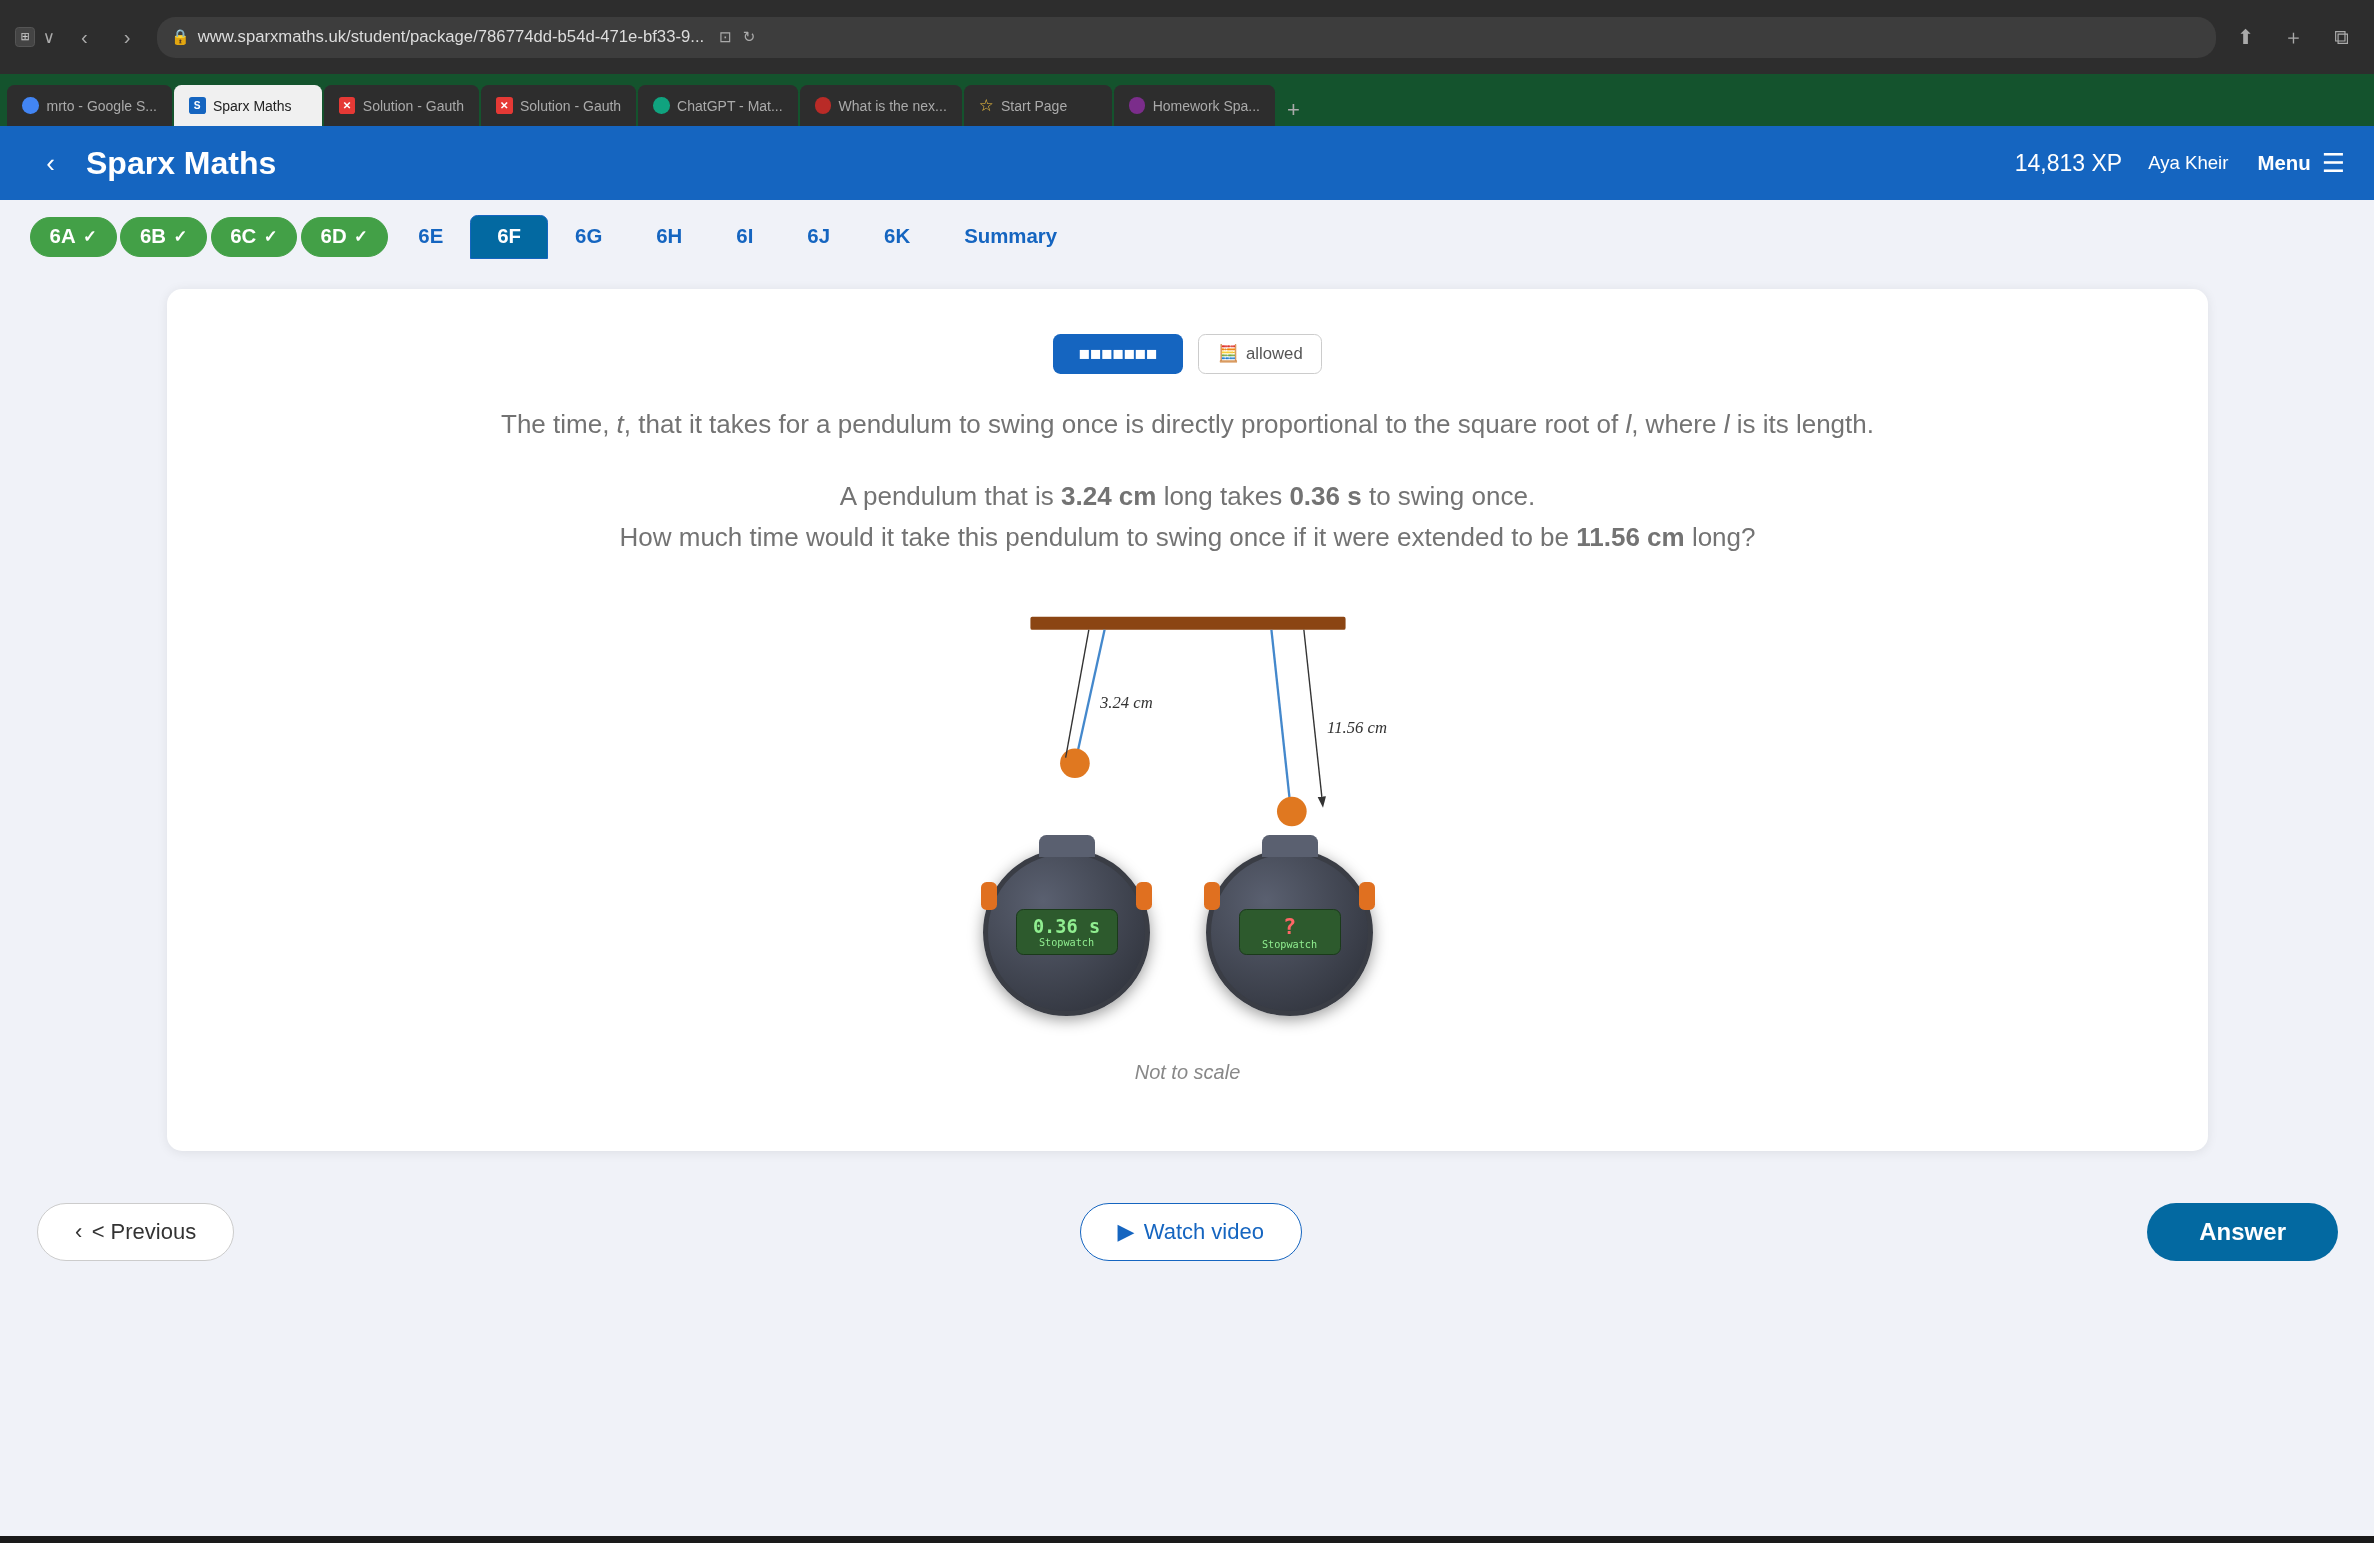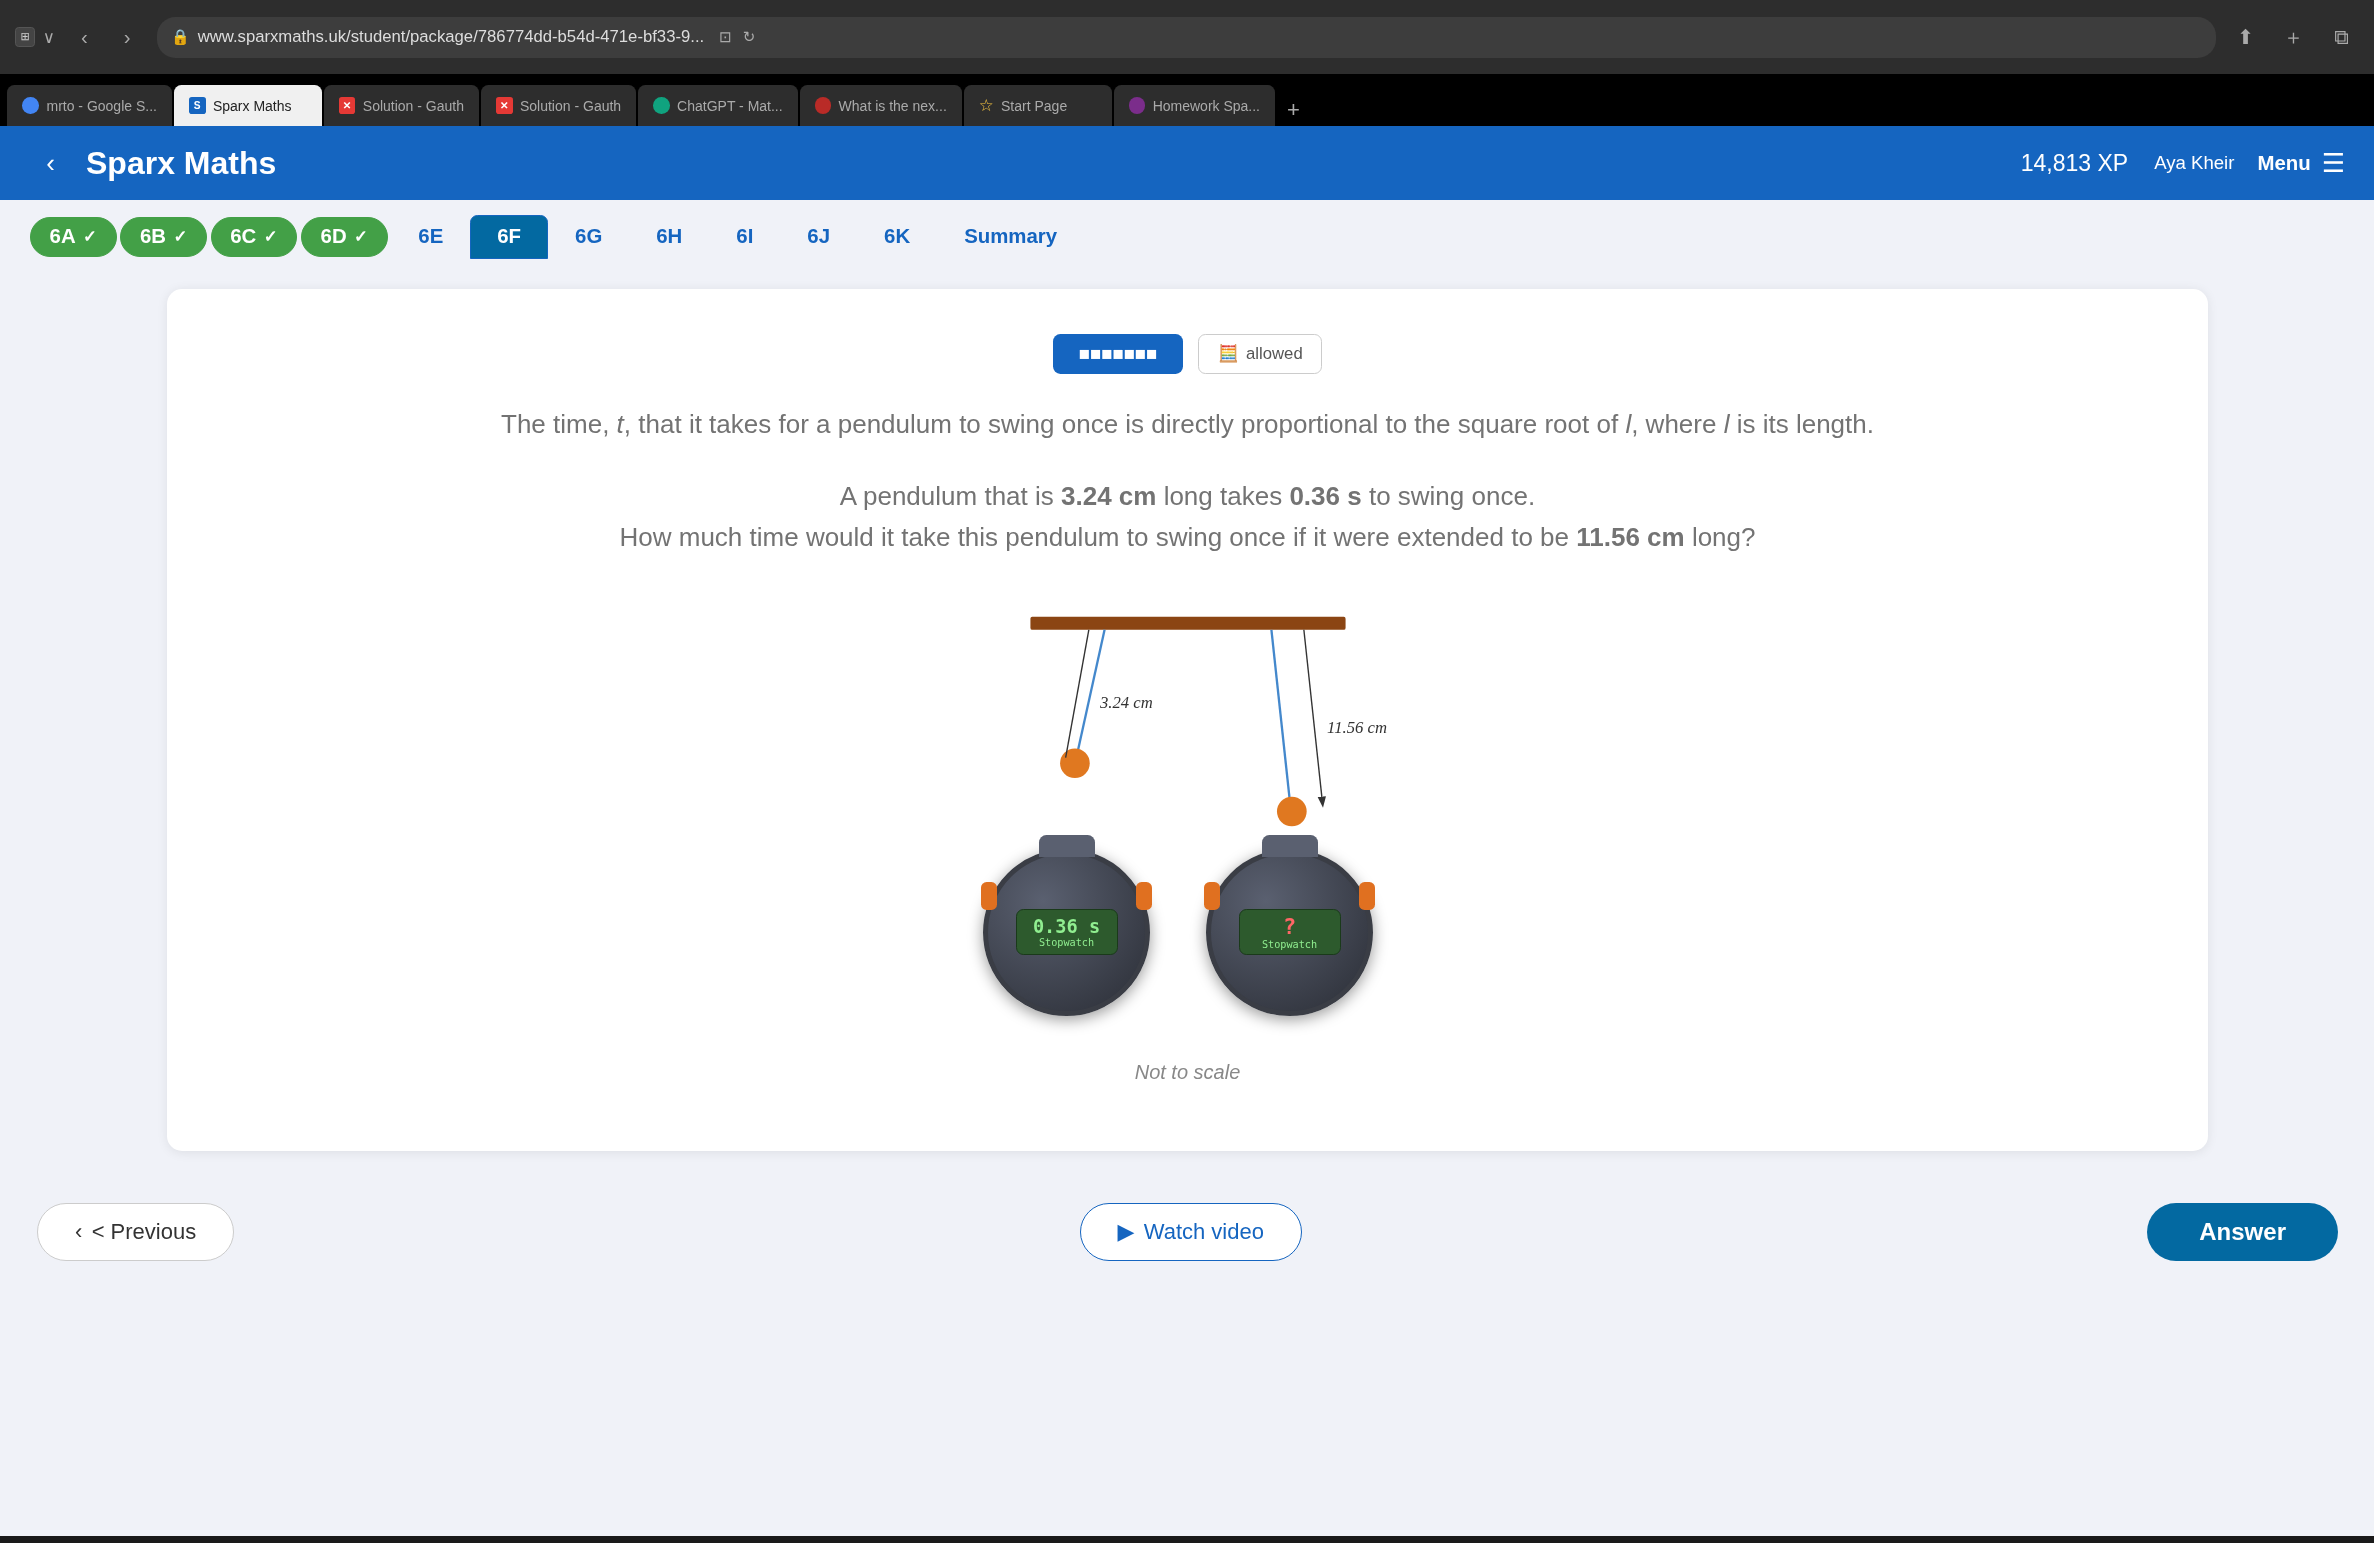--- a/index.html
+++ b/index.html
@@ -10,41 +10,41 @@
     .window-controls { display: flex; gap: 7.4px; align-items: center; }
     .window-btn { width: 20.4px; height: 20.4px; border-radius: 3.7px; border: 0.9px solid #555; background: #444; display: flex; align-items: center; justify-content: center; color: #ccc; font-size: 11px; }
     .nav-buttons { display: flex; gap: 5.6px; }
     .nav-btn { width: 37px; height: 37px; border-radius: 50%; background: transparent; border: none; color: #aaa; font-size: 20.4px; cursor: pointer; display: flex; align-items: center; justify-content: center; }
     .address-bar { flex: 1; background: #3d3d3d; border-radius: 18.6px; height: 41px; display: flex; align-items: center; padding: 0 15px; gap: 7.4px; color: #ddd; font-size: 16.7px; }
     .address-bar .lock-icon { color: #aaa; font-size: 15px; }
     .browser-actions { display: flex; gap: 11px; align-items: center; }
     .browser-action-btn { width: 37px; height: 37px; background: transparent; border: none; color: #aaa; font-size: 20.4px; cursor: pointer; display: flex; align-items: center; justify-content: center; }
 
     
-    .tabs-bar { background: #000000; display: flex; align-items: flex-end; height: 52px; padding: 0 7.4px; gap: 1.9px; overflow: hidden; }
+    .tabs-bar { background: #14532d; display: flex; align-items: flex-end; height: 52px; padding: 0 7.4px; gap: 1.9px; overflow: hidden; }
     .browser-tab { height: 41px; padding: 0 15px; border-radius: 7.4px 7.4px 0 0; display: flex; align-items: center; gap: 7.4px; font-size: 14px; color: #aaa; background: #2d2d2d; min-width: 148px; max-width: 204px; cursor: pointer; white-space: nowrap; overflow: hidden; text-overflow: ellipsis; }
     .browser-tab.active { background: #f0f0f0; color: #222; }
     .tab-favicon { width: 16.7px; height: 16.7px; border-radius: 1.9px; flex-shrink: 0; }
     .tab-favicon.google { background: #4285f4; border-radius: 50%; }
     .tab-favicon.sparx { background: #1565c0; border-radius: 2.8px; display: flex; align-items: center; justify-content: center; color: white; font-size: 10.2px; font-weight: bold; }
     .tab-favicon.solution { background: #e53935; border-radius: 2.8px; display: flex; align-items: center; justify-content: center; color: white; font-size: 10.2px; font-weight: bold; }
     .tab-favicon.chatgpt { background: #10a37f; border-radius: 50%; }
     .tab-favicon.quora { background: #b92b27; border-radius: 50%; }
     .tab-favicon.homework { background: #7b2d8b; border-radius: 50%; }
     .new-tab-btn { width: 33px; height: 33px; background: transparent; border: none; color: #aaa; font-size: 22px; cursor: pointer; display: flex; align-items: center; justify-content: center; }
 
     
     .app-wrapper { background: #f0f2f8; min-height: 1410px; }
 
     
     .app-header { background: #1565c0; height: 74px; display: flex; align-items: center; padding: 0 30px; gap: 15px; }
     .back-btn { color: white; font-size: 26px; cursor: pointer; width: 41px; height: 41px; display: flex; align-items: center; justify-content: center; }
     .app-title { color: white; font-size: 32px; font-weight: 700; flex: 1; }
     .xp-info { color: white; font-size: 23px; margin-right: 15px; }
-    .user-name { color: white; font-size: 18.6px; margin-right: 12px; }
+    .user-name { color: white; font-size: 18.6px; margin-right: 18px; }
     .menu-label { color: white; font-size: 20.4px; font-weight: 600; }
     .menu-icon { color: white; font-size: 26px; }
     .header-right { display: flex; align-items: center; gap: 11px; }
 
     
     .section-tabs { background: #f0f2f8; display: flex; align-items: center; padding: 15px 30px 0; gap: 0; border-bottom: none; }
     .section-tab { padding: 9.3px 26px; border-radius: 7.4px 7.4px 0 0; font-size: 20.4px; font-weight: 600; cursor: pointer; border: 1.9px solid transparent; }
     .section-tab.completed { background: #43a047; color: white; border-color: #43a047; margin-right: 3.7px; border-radius: 22px; padding: 7.4px 18.6px; display: flex; align-items: center; gap: 7.4px; }
     .section-tab.active { background: #0369a1; color: white; border-color: #1565c0; }
     .section-tab.inactive { background: transparent; color: #1565c0; border-color: transparent; }

